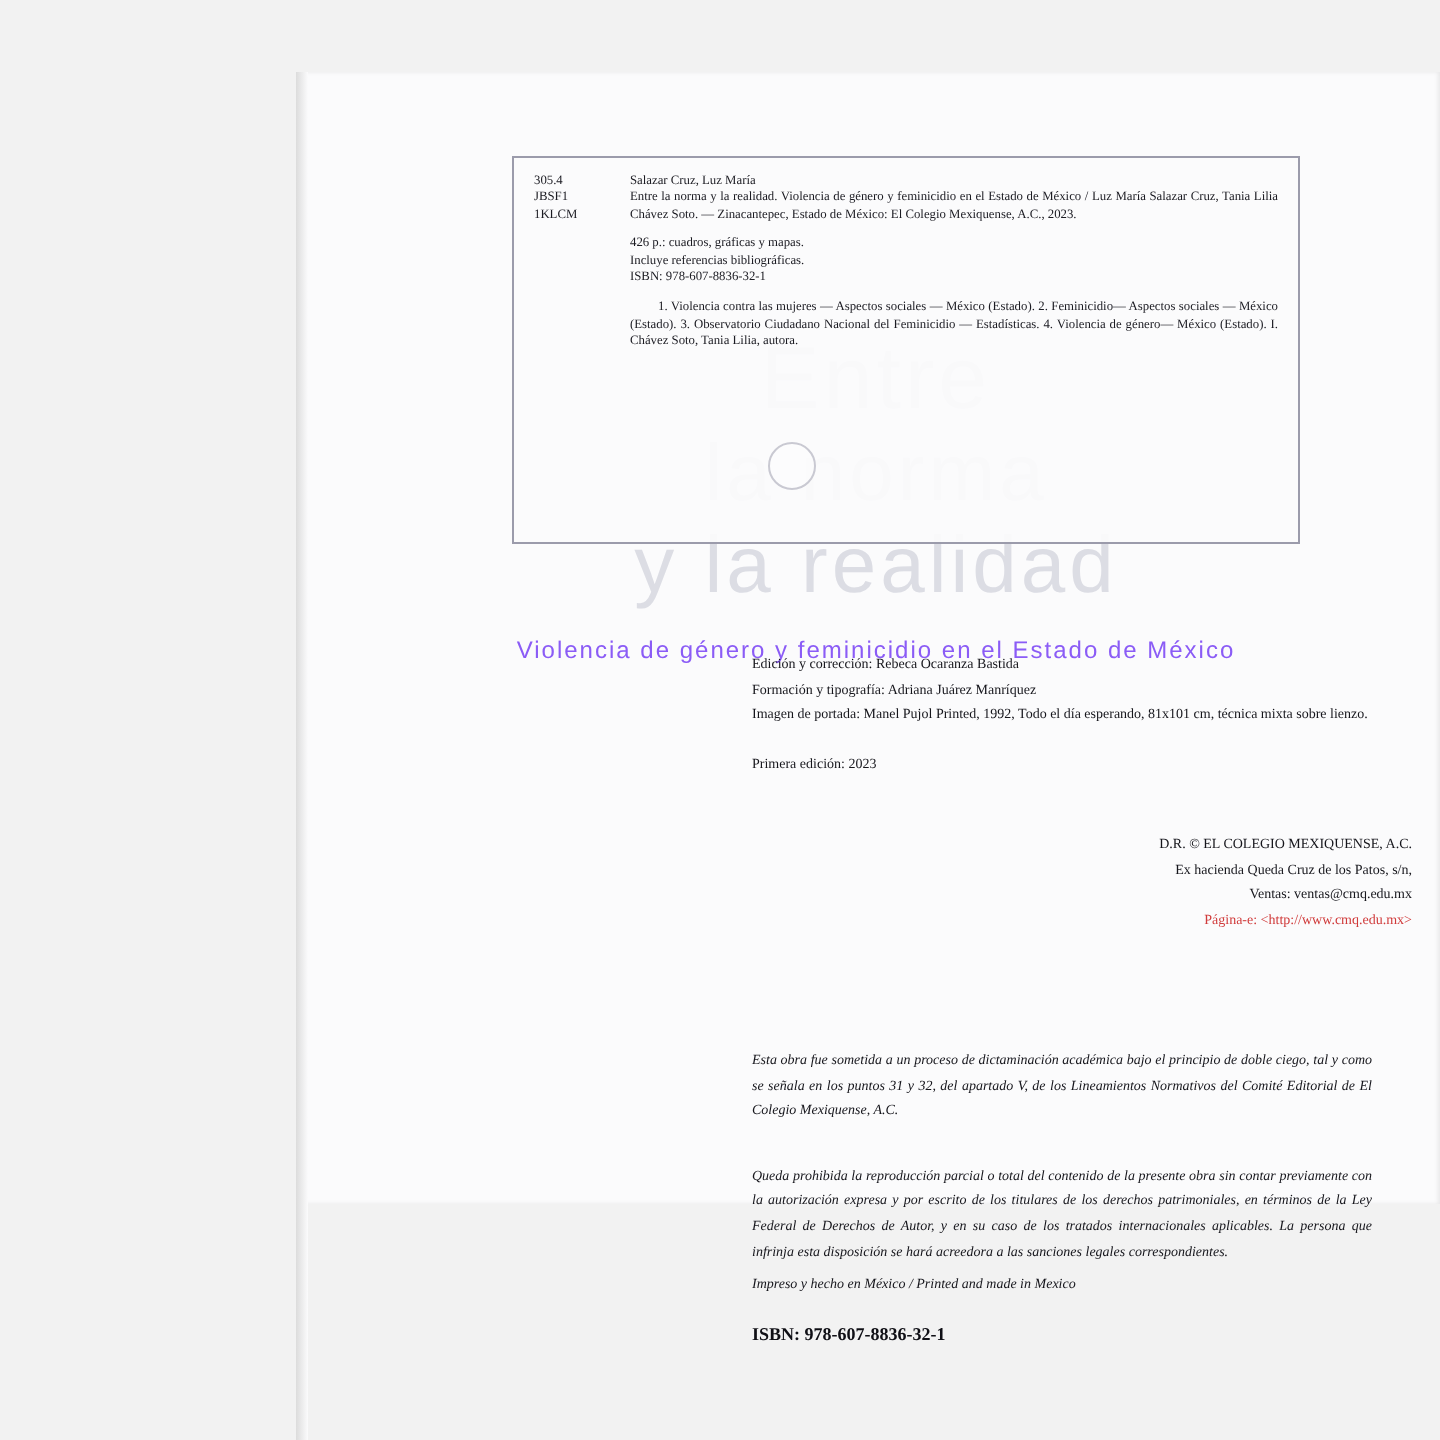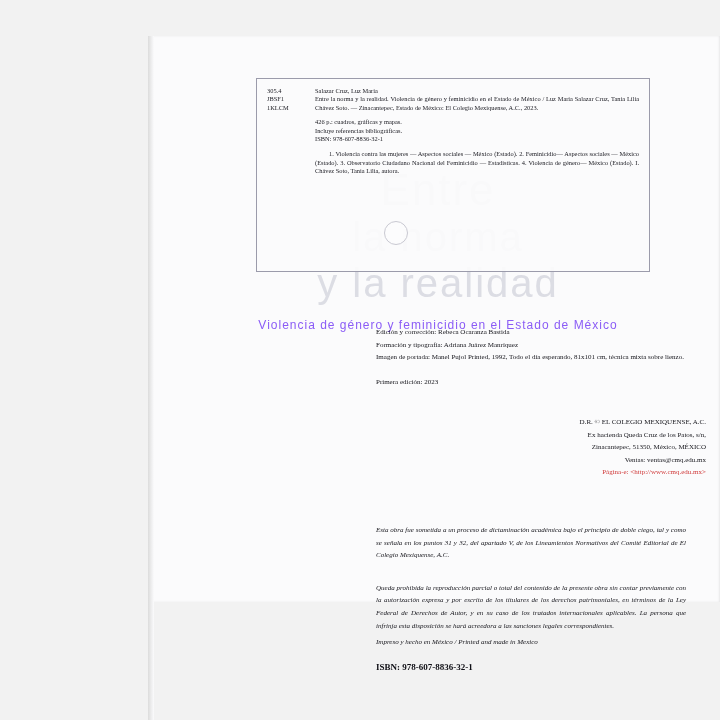--- a/index.html
+++ b/index.html
@@ -215,21 +215,20 @@
     <div class="line">Edición y corrección: Rebeca Ocaranza Bastida</div>
     <div class="line">Formación y tipografía: Adriana Juárez Manríquez</div>
     <div class="line">Imagen de portada: Manel Pujol Printed, 1992, Todo el día esperando, 81x101 cm, técnica mixta sobre lienzo.</div>
     <div class="block-gap"></div>
     <div class="line">Primera edición: 2023</div>
   </div>
 
   <div class="imprint">
     <div class="line">D.R. © EL COLEGIO MEXIQUENSE, A.C.</div>
     <div class="line">Ex hacienda Queda Cruz de los Patos, s/n,</div>
-    <div class="line">Zinacantepec, 51350, México, MÉXICO</div>
     <div class="line">Ventas: ventas@cmq.edu.mx</div>
     <div class="line url">Página-e: &lt;http://www.cmq.edu.mx&gt;</div>
   </div>
 
   <div class="legal">
     <p>Esta obra fue sometida a un proceso de dictaminación académica bajo el principio de doble ciego, tal y como se señala en los puntos 31 y 32, del apartado V, de los Lineamientos Normativos del Comité Editorial de El Colegio Mexiquense, A.C.</p>
     <p class="last">Queda prohibida la reproducción parcial o total del contenido de la presente obra sin contar previamente con la autorización expresa y por escrito de los titulares de los derechos patrimoniales, en términos de la Ley Federal de Derechos de Autor, y en su caso de los tratados internacionales aplicables. La persona que infrinja esta disposición se hará acreedora a las sanciones legales correspondientes.</p>
   </div>
 
   <div class="printed">Impreso y hecho en México / Printed and made in Mexico</div>

